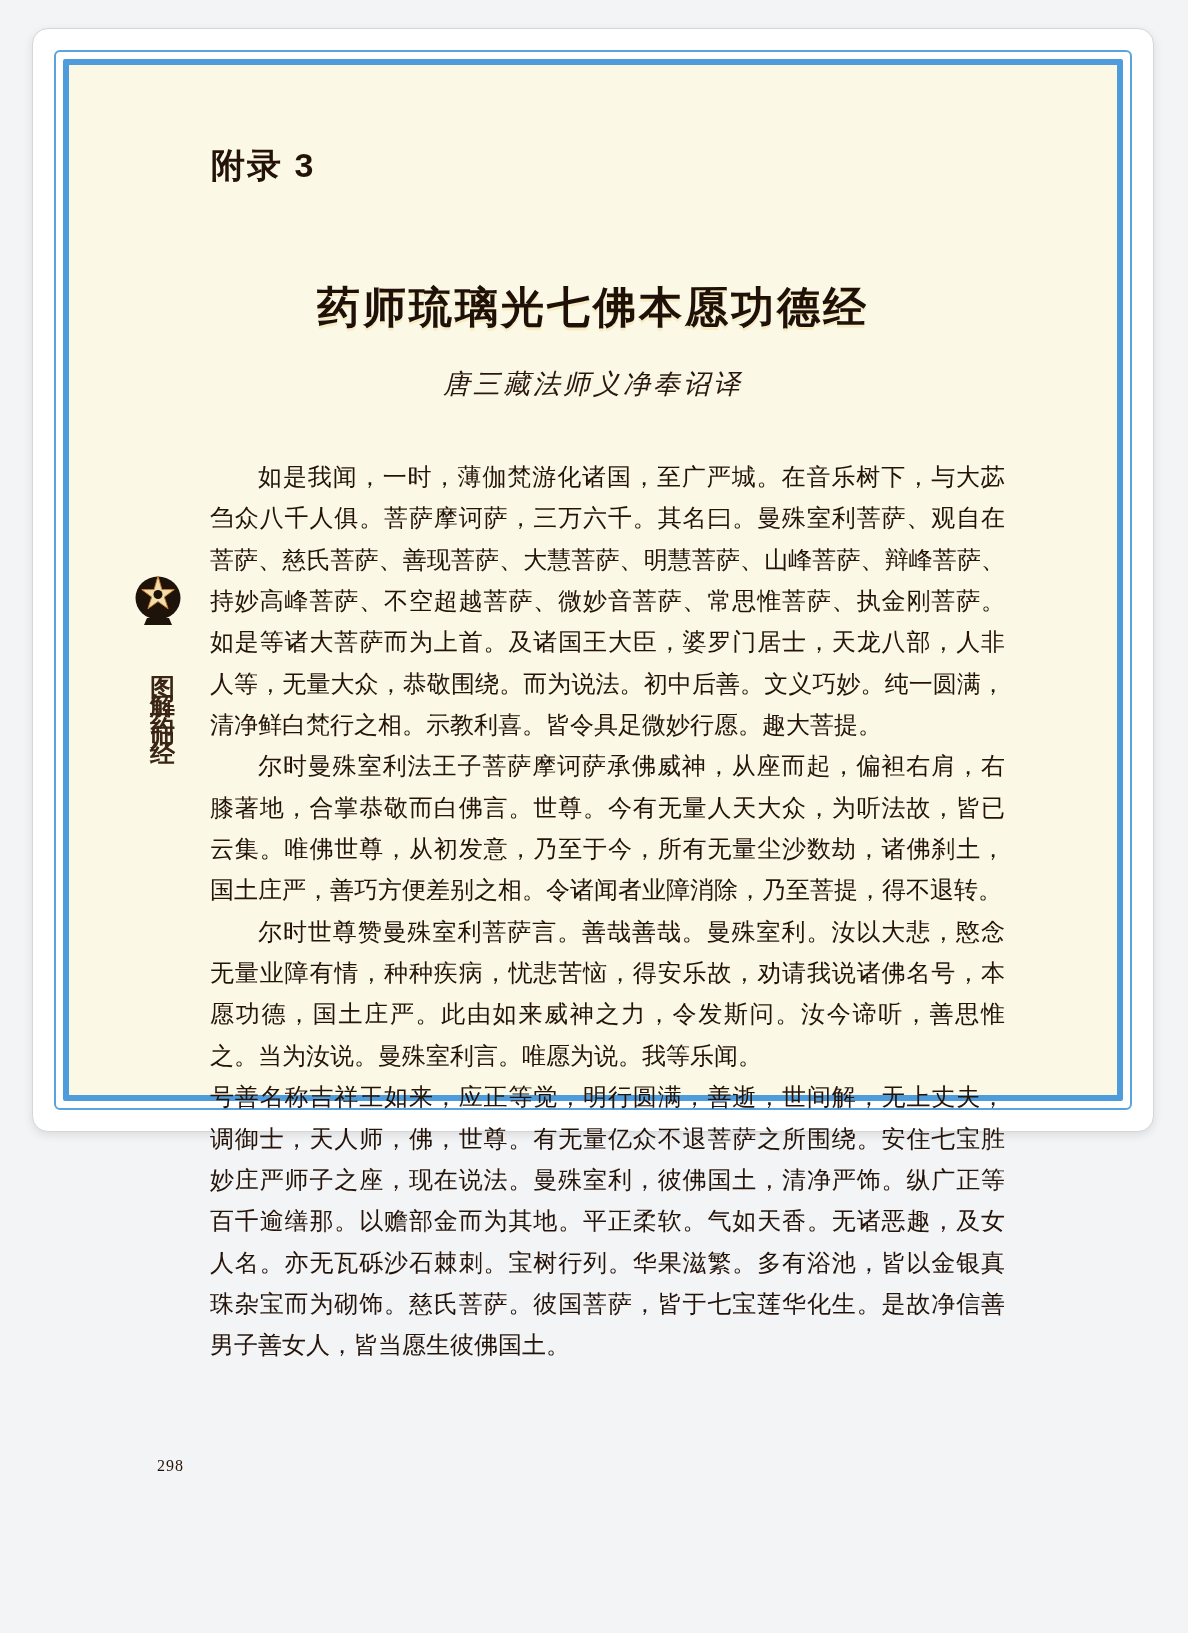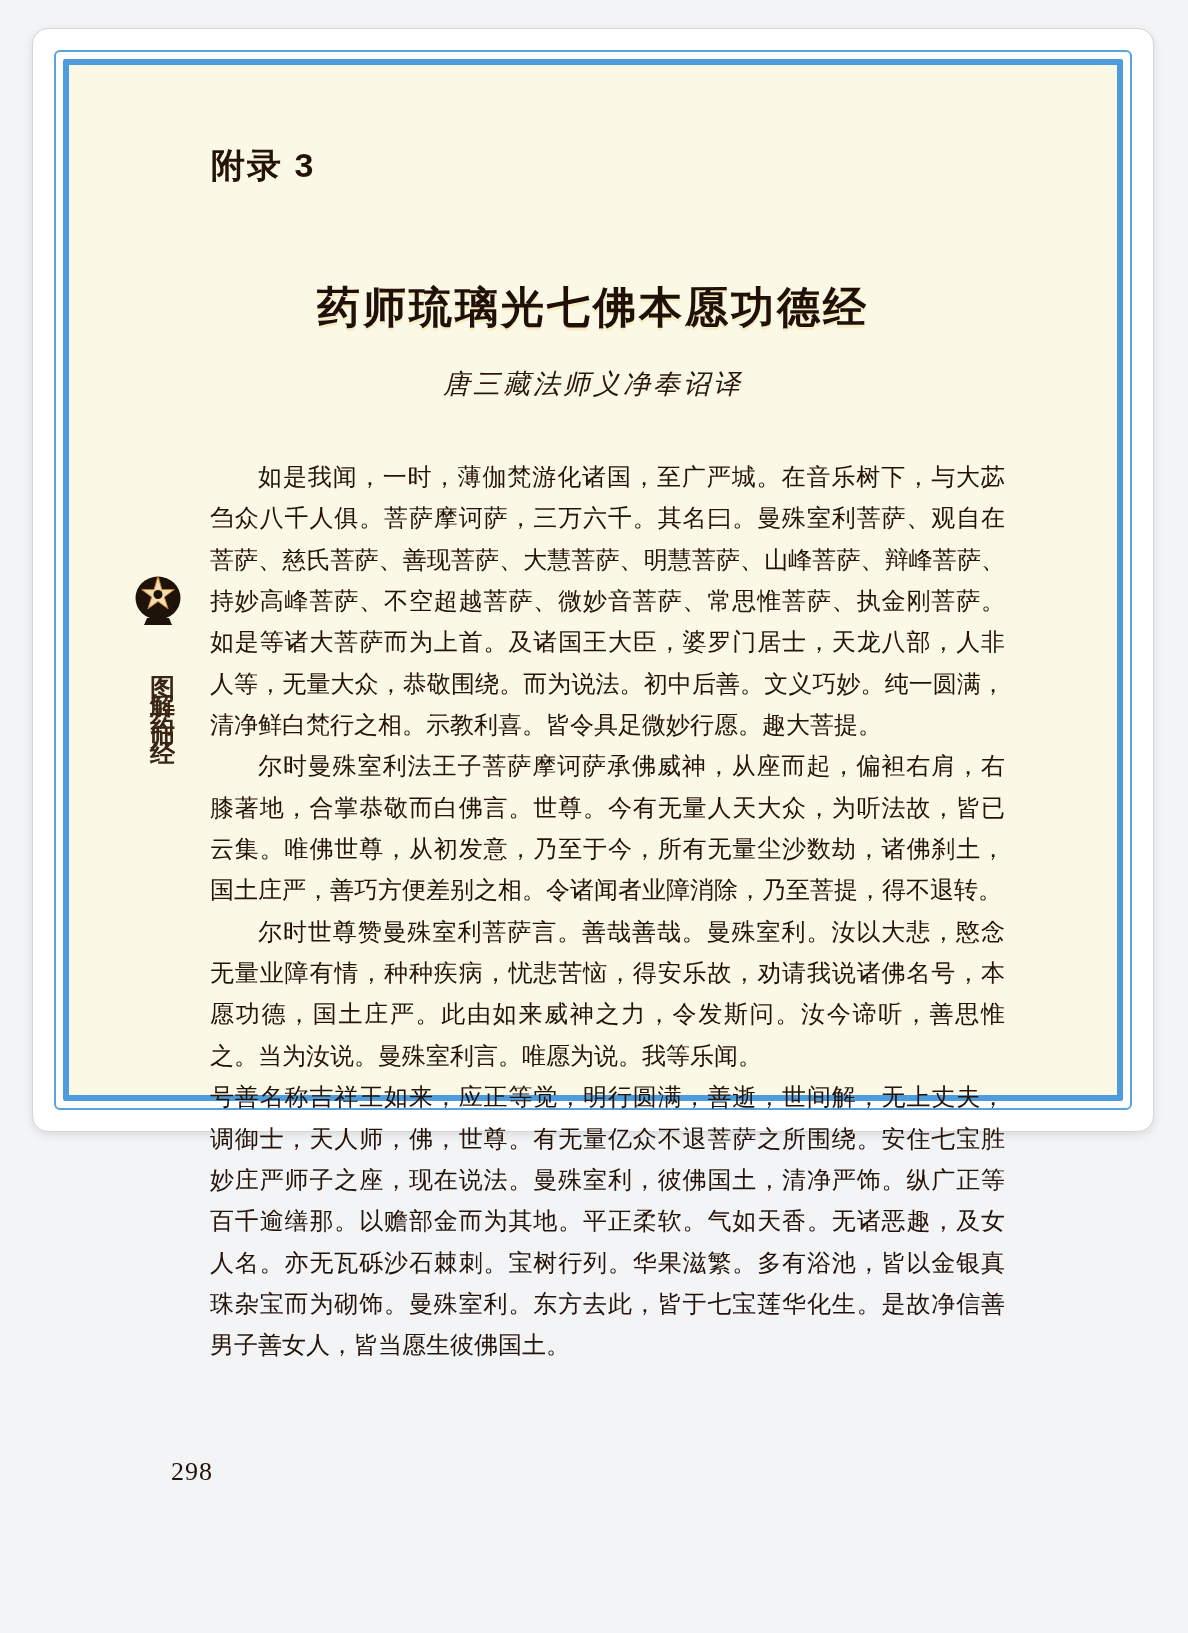--- a/index.html
+++ b/index.html
@@ -56,22 +56,22 @@
   .line {
     line-height: 41.35px; height: 41.35px;
     text-align: justify; text-align-last: justify;
     text-justify: inter-character;
     white-space: nowrap; overflow: hidden;
   }
   .line.indent { padding-left: 48px; }
   .line.last { text-align: center; text-align-last: left; }
 
   .page-number {
-    position: absolute; left: 102px; top: 1392px;
-    font-size: 26px; color: #241309; letter-spacing: 1px;
+    position: absolute; left: 88px; top: 1392px;
+    font-size: 16px; color: #241309; letter-spacing: 1px;
   }
 
   .emblem { position: absolute; left: 60px; top: 504px; width: 58px; height: 62px; }
 
   .book-title-vertical {
     position: absolute; left: 78px; top: 592px; height: 230px;
     writing-mode: vertical-rl; text-orientation: upright;
     font-family: "Liberation Sans", sans-serif;
     font-weight: 600; font-size: 25px; letter-spacing: 16px;
     color: #3a2413;
@@ -118,21 +118,21 @@
             <div class="line last">国土庄严，善巧方便差别之相。令诸闻者业障消除，乃至菩提，得不退转。</div>
             <div class="line indent">尔时世尊赞曼殊室利菩萨言。善哉善哉。曼殊室利。汝以大悲，愍念</div>
             <div class="line">无量业障有情，种种疾病，忧悲苦恼，得安乐故，劝请我说诸佛名号，本</div>
             <div class="line">愿功德，国土庄严。此由如来威神之力，令发斯问。汝今谛听，善思惟</div>
             <div class="line last">之。当为汝说。曼殊室利言。唯愿为说。我等乐闻。</div>
             <div class="line">号善名称吉祥王如来，应正等觉，明行圆满，善逝，世间解，无上丈夫，</div>
             <div class="line">调御士，天人师，佛，世尊。有无量亿众不退菩萨之所围绕。安住七宝胜</div>
             <div class="line">妙庄严师子之座，现在说法。曼殊室利，彼佛国土，清净严饰。纵广正等</div>
             <div class="line">百千逾缮那。以赡部金而为其地。平正柔软。气如天香。无诸恶趣，及女</div>
             <div class="line">人名。亦无瓦砾沙石棘刺。宝树行列。华果滋繁。多有浴池，皆以金银真</div>
-            <div class="line">珠杂宝而为砌饰。曼殊室利。东方去此，皆于七宝莲华化生。是故净信善</div>
+            <div class="line">珠杂宝而为砌饰。慈氏菩萨。彼国菩萨，皆于七宝莲华化生。是故净信善</div>
             <div class="line last">男子善女人，皆当愿生彼佛国土。</div>
           </div>
 
         <div class="page-number">298</div>
 
       </div>
     </div>
   </div>
 </div>
 

